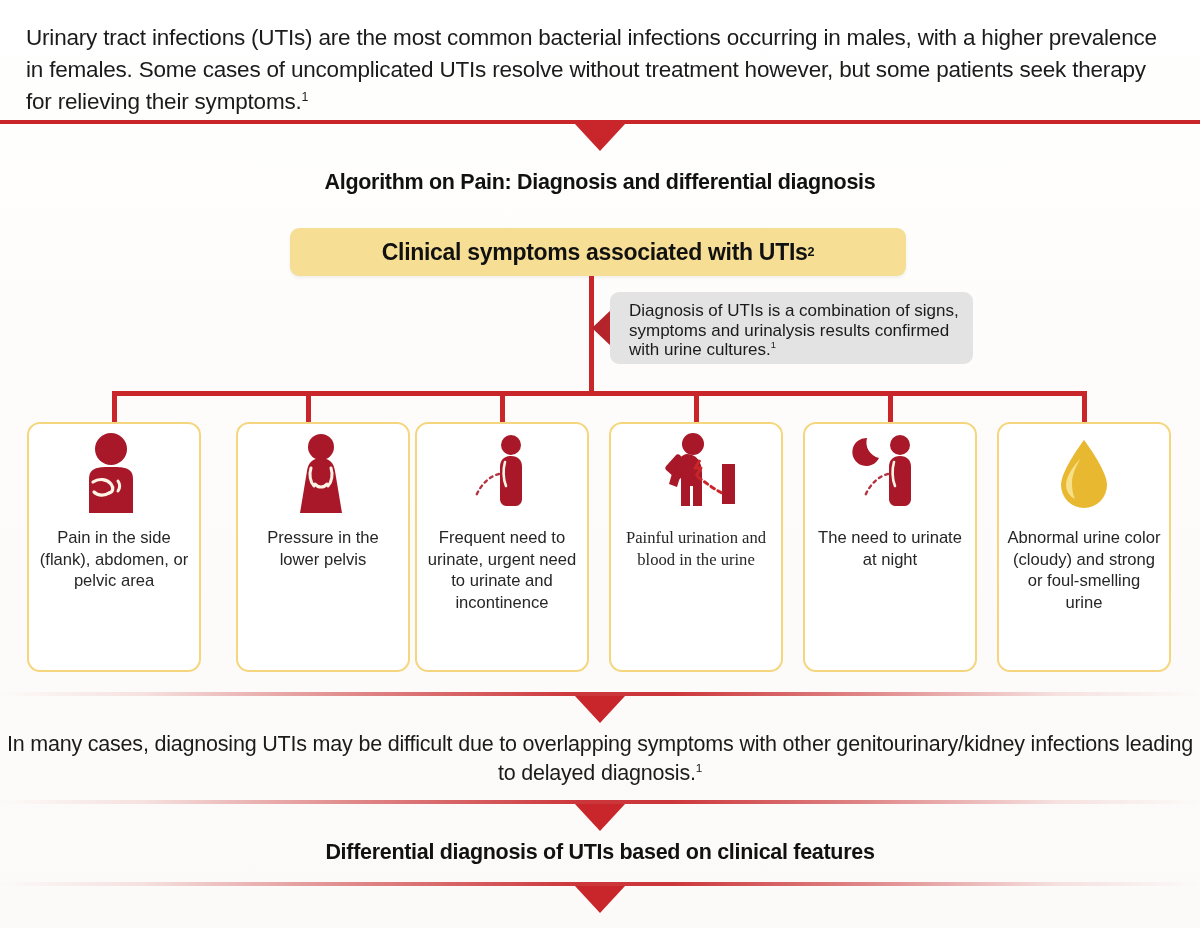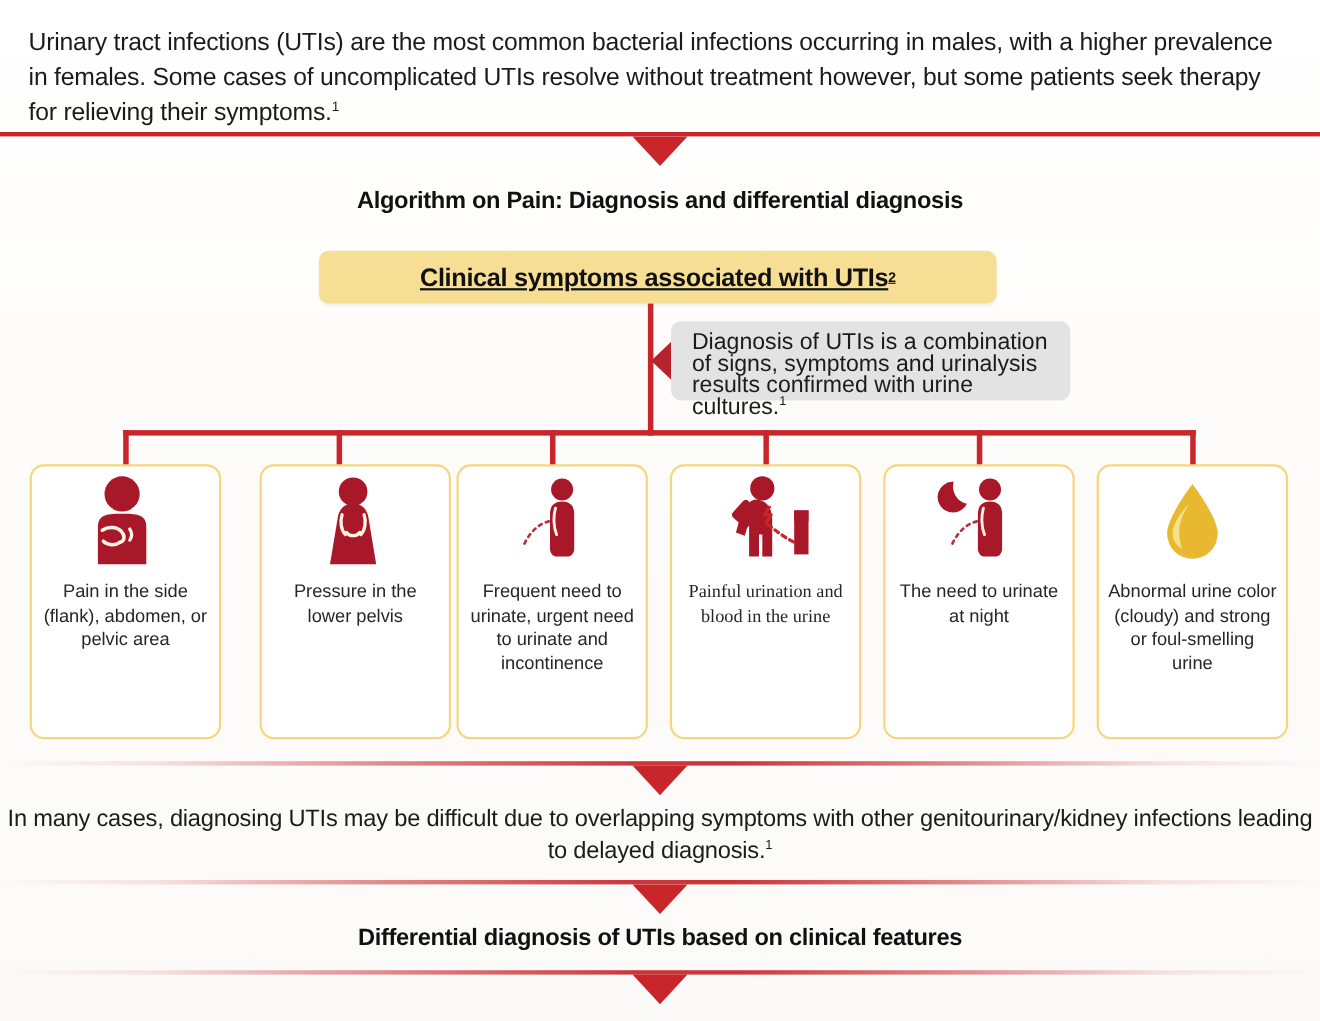--- a/index.html
+++ b/index.html
@@ -87,21 +87,20 @@
     background: #f6df94;
     border-radius: 9px;
     display: flex;
     align-items: center;
     justify-content: center;
     font-size: 23px;
     font-weight: bold;
     color: #111111;
     letter-spacing: -0.3px;
     box-shadow: 0 2px 3px rgba(0,0,0,0.06);
-    text-decoration: underline;
   }
 
   
   .vline-main {
     position: absolute;
     left: 589px;
     top: 276px;
     width: 5px;
     height: 120px;
     background: #c8262b;
@@ -125,21 +124,21 @@
   
   .callout {
     position: absolute;
     left: 610px;
     top: 292px;
     width: 363px;
     height: 72px;
     background: #e3e3e3;
     border-radius: 9px;
     padding: 9px 14px 9px 19px;
-    font-size: 21px;
+    font-size: 17px;
     line-height: 19.5px;
     color: #1b1b1b;
   }
   .callout-tip {
     position: absolute;
     left: 592px;
     top: 308px;
     width: 0; height: 0;
     border-top: 20px solid transparent;
     border-bottom: 20px solid transparent;

